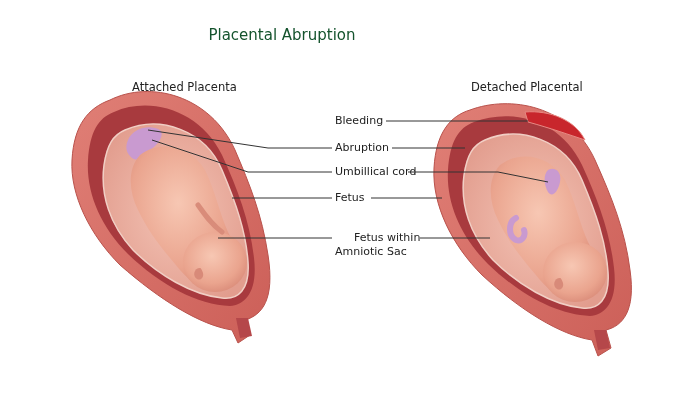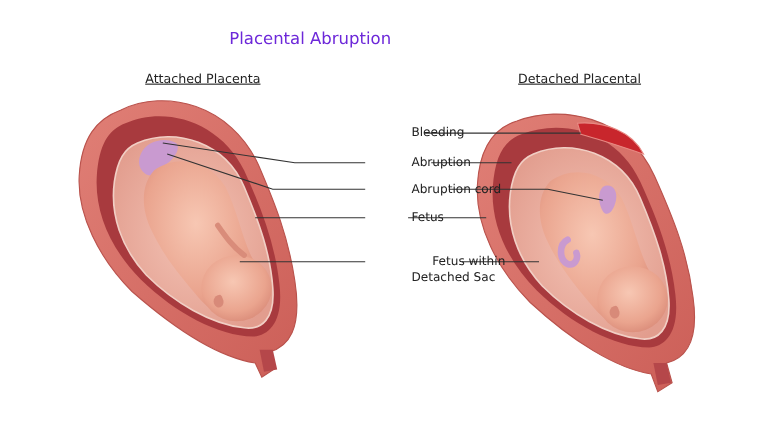--- a/index.html
+++ b/index.html
@@ -1,19 +1,19 @@
 <!DOCTYPE html>
 <html><head>
 <meta charset="utf-8">
 <style>
   html,body{margin:0;padding:0;background:#ffffff;}
   body{width:696px;height:401px;position:relative;overflow:hidden;font-family:"DejaVu Sans","Liberation Sans",sans-serif;color:#222;}
-  .title{position:absolute;left:0;width:564px;top:26px;text-align:center;font-size:15px;color:#6d28d9;}
-  .subtitle{position:absolute;top:64px;font-size:11.5px;color:#222;text-decoration:underline;}
-  .label{position:absolute;font-size:11px;color:#222;line-height:14px;margin-left:39px;}
+  .title{position:absolute;left:0;width:564px;top:26px;text-align:center;font-size:15px;color:#14532d;}
+  .subtitle{position:absolute;top:80px;font-size:11.5px;color:#222;}
+  .label{position:absolute;font-size:11px;color:#222;line-height:14px;}
   svg.art{position:absolute;left:0;top:0;}
 </style>
 </head>
 <body>
 
 <div class="title">Placental Abruption</div>
 <div class="subtitle" style="left:132px;">Attached Placenta</div>
 <div class="subtitle" style="left:471px;">Detached Placental</div>
 
 <svg class="art" width="696" height="401" viewBox="0 0 696 401">
@@ -82,16 +82,16 @@
     <line x1="386" y1="121" x2="528" y2="121"></line>
     <line x1="392" y1="148" x2="465" y2="148"></line>
     <polyline points="408,172 498,172 548,182"></polyline>
     <line x1="371" y1="198" x2="442" y2="198"></line>
     <line x1="420" y1="238" x2="490" y2="238"></line>
   </g>
 </svg>
 
 <div class="label" style="left:335px;top:114px;">Bleeding</div>
 <div class="label" style="left:335px;top:141px;">Abruption</div>
-<div class="label" style="left:335px;top:165px;">Abruption cord</div>
+<div class="label" style="left:335px;top:165px;">Umbillical cord</div>
 <div class="label" style="left:335px;top:191px;">Fetus</div>
 <div class="label" style="left:354px;top:231px;">Fetus within</div>
-<div class="label" style="left:335px;top:245px;">Detached Sac</div>
+<div class="label" style="left:335px;top:245px;">Amniotic Sac</div>
 
 </body></html>

